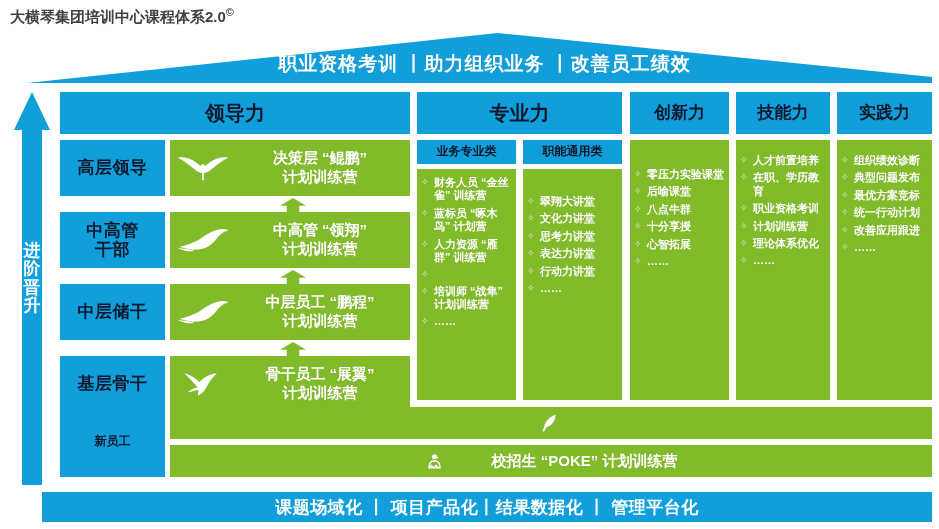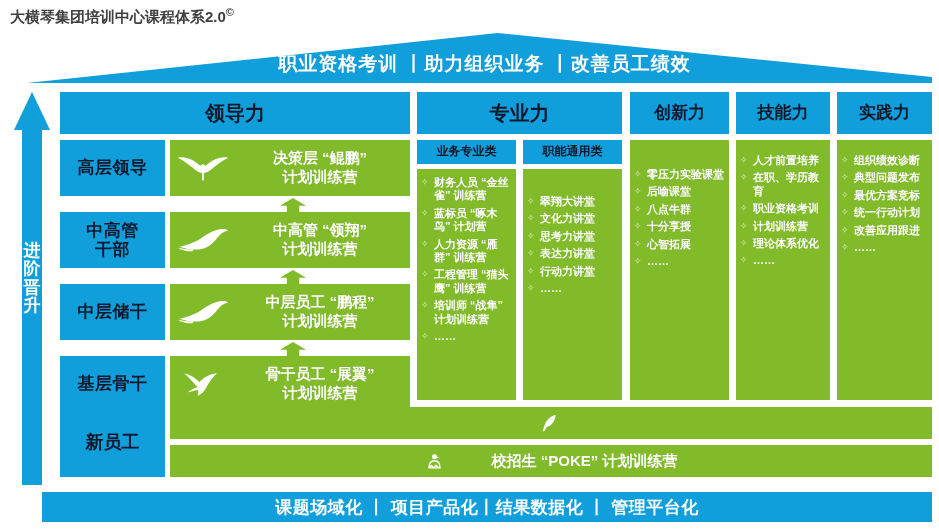--- a/index.html
+++ b/index.html
@@ -133,21 +133,21 @@
   }
   .blist li .bico{
     flex:0 0 10px; width:10px; font-size:9px; line-height:1.35;
     opacity:.95; color:#eaf6d8;
   }
   .blist li .btxt{ flex:1; }
 
   
   .newemp{ position:absolute; left:0; top:315px; width:872px; height:70px; }
   .newemp .ne-lvl{
-    position:absolute; left:0; top:0; width:105px; height:70px; font-size:18px;
+    position:absolute; left:0; top:0; width:105px; height:70px; font-size:12px;
   }
   .newemp .ne-bar{
     position:absolute; left:110px; width:762px; height:32px;
     display:flex; align-items:center; justify-content:center; gap:18px;
     background:#82BB2A; color:#fff; font-weight:bold; font-size:15px;
   }
   .newemp .ne-bar.r1{ top:0; }
   .newemp .ne-bar.r2{ top:38px;gap:47px; }
   .newemp .ne-bar .ne-ico{ width:20px; text-align:center; }
   .newemp .ne-bar .ne-txt{ text-shadow:0 0 1px rgba(0,0,0,.10); }
@@ -271,21 +271,20 @@
             <li>
                 <span class="bico">✧</span>
                 <span class="btxt">蓝标员 “啄木鸟” 计划营</span>
               </li>
             <li>
                 <span class="bico">✧</span>
                 <span class="btxt">人力资源 “雁群” 训练营</span>
               </li>
             <li>
                 <span class="bico">✧</span>
-                <span class="btxt">工程管理 “猫头鹰” 训练营</span>
               </li>
             <li>
                 <span class="bico">✧</span>
                 <span class="btxt">培训师 “战隼” 计划训练营</span>
               </li>
             <li>
                 <span class="bico">✧</span>
                 <span class="btxt">……</span>
               </li>
           </ul>

